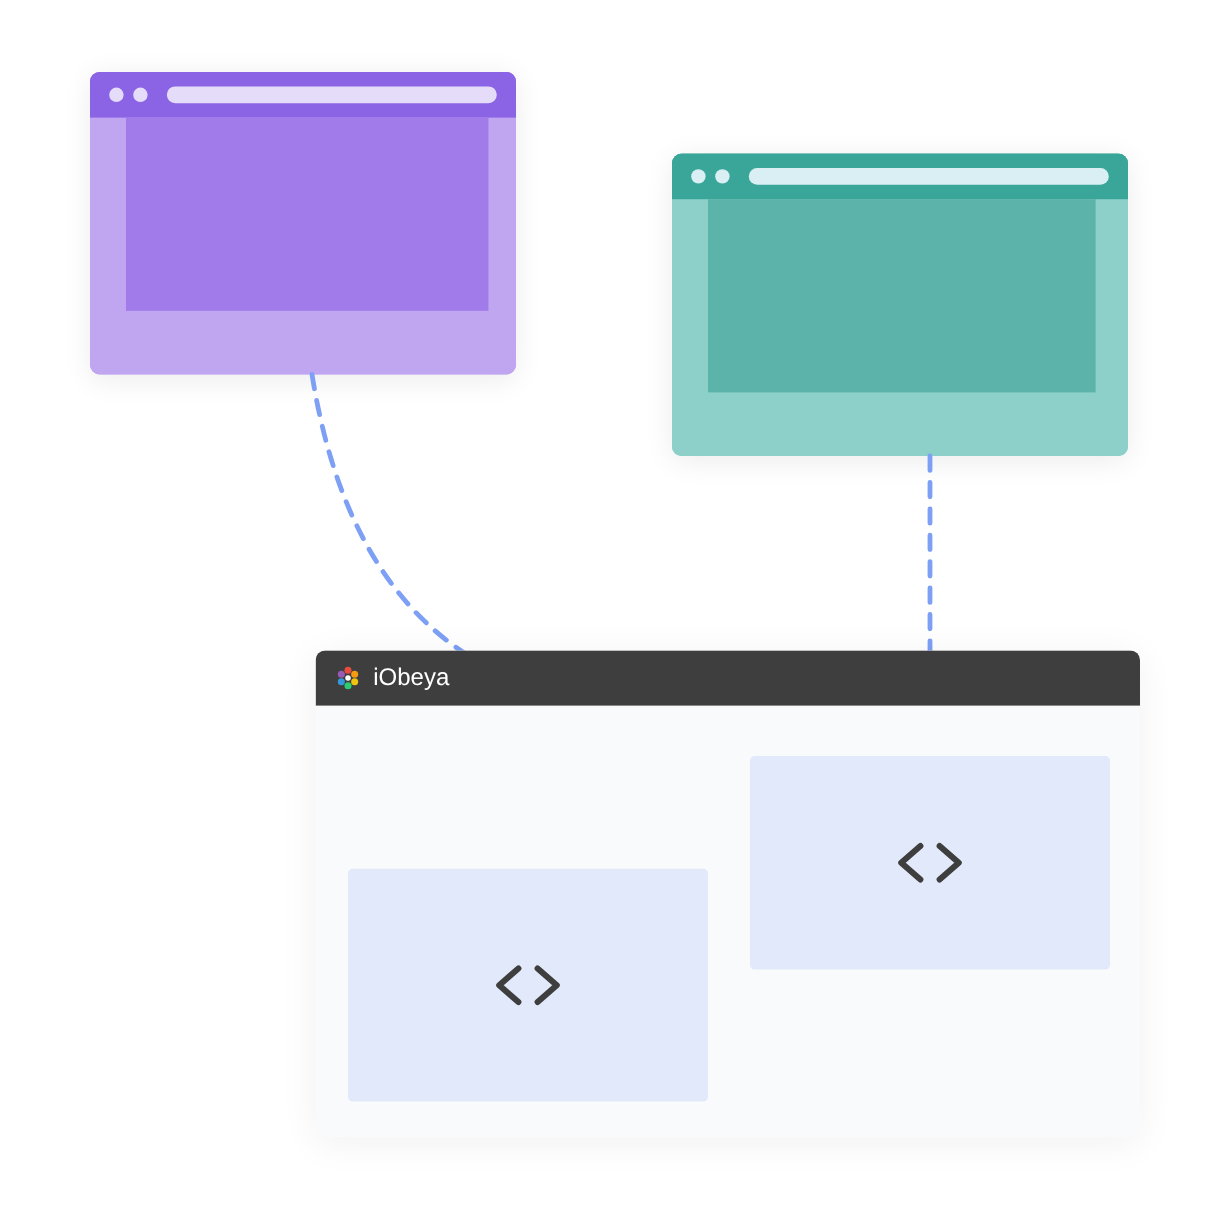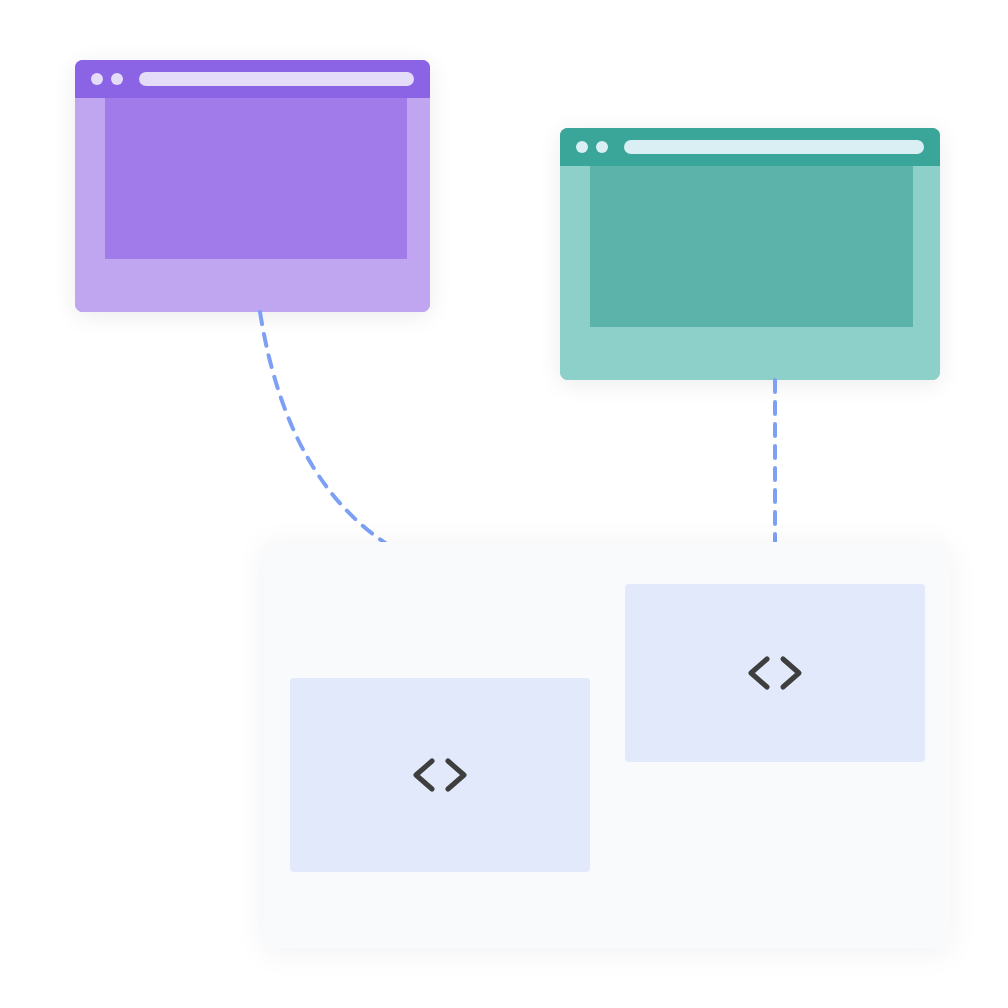--- a/index.html
+++ b/index.html
@@ -177,20 +177,34 @@
     <div class="inner-shape"></div>
   </div>
 </div>
 
 <svg class="connector-svg">
   <path class="connector-path" d="M 260 312 Q 290 500 415 560 Q 440 575 440 678"></path>
   <path class="connector-path" d="M 775 380 L 775 630"></path>
 </svg>
 
 <div class="iobeya-panel">
+  <div class="iobeya-header">
+    <svg class="iobeya-logo-icon" viewBox="0 0 24 24">
+      <g transform="translate(12,12)">
+        <circle cx="0" cy="-7" r="3.2" fill="#e74c3c"></circle>
+        <circle cx="6.06" cy="-3.5" r="3.2" fill="#f39c12"></circle>
+        <circle cx="6.06" cy="3.5" r="3.2" fill="#f1c40f"></circle>
+        <circle cx="0" cy="7" r="3.2" fill="#2ecc71"></circle>
+        <circle cx="-6.06" cy="3.5" r="3.2" fill="#3498db"></circle>
+        <circle cx="-6.06" cy="-3.5" r="3.2" fill="#9b59b6"></circle>
+        <circle cx="0" cy="0" r="2.5" fill="#ffffff"></circle>
+      </g>
+    </svg>
+    <div class="iobeya-title">iObeya</div>
+  </div>
   <div class="iobeya-body">
     <div class="embed-card embed-card-left">
       <svg class="code-icon" viewBox="0 0 64 48">
         <polyline points="24,10 8,24 24,38"></polyline>
         <polyline points="40,10 56,24 40,38"></polyline>
       </svg>
     </div>
     <div class="embed-card embed-card-right">
       <svg class="code-icon" viewBox="0 0 64 48">
         <polyline points="24,10 8,24 24,38"></polyline>

